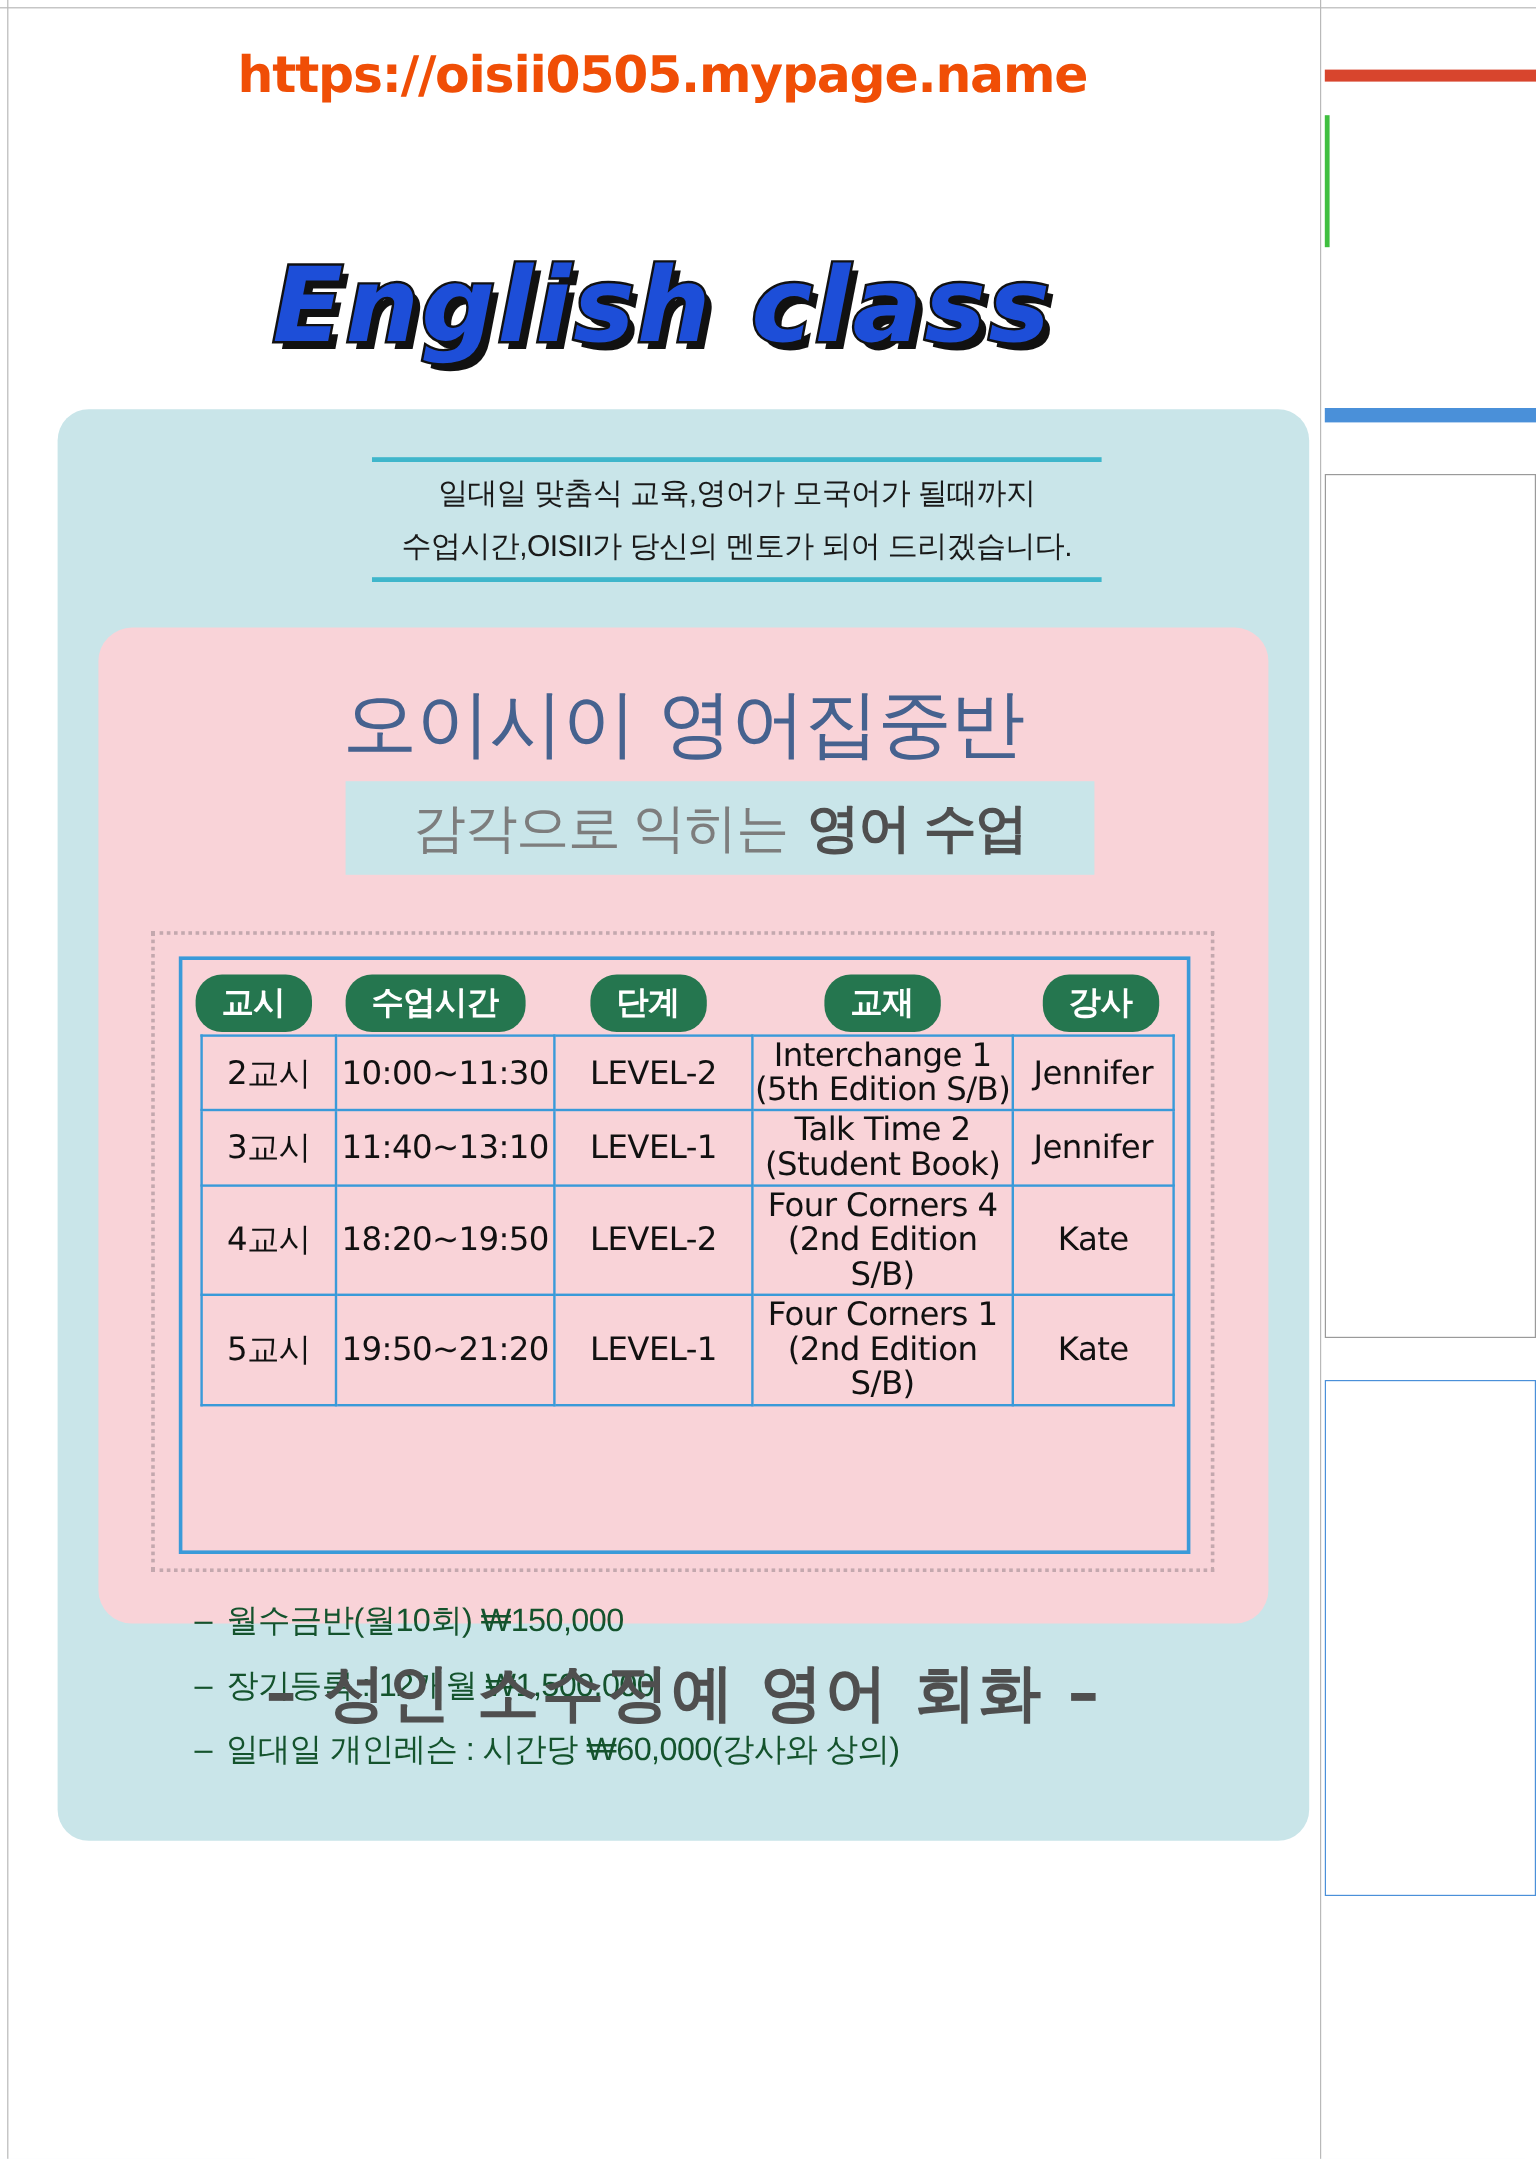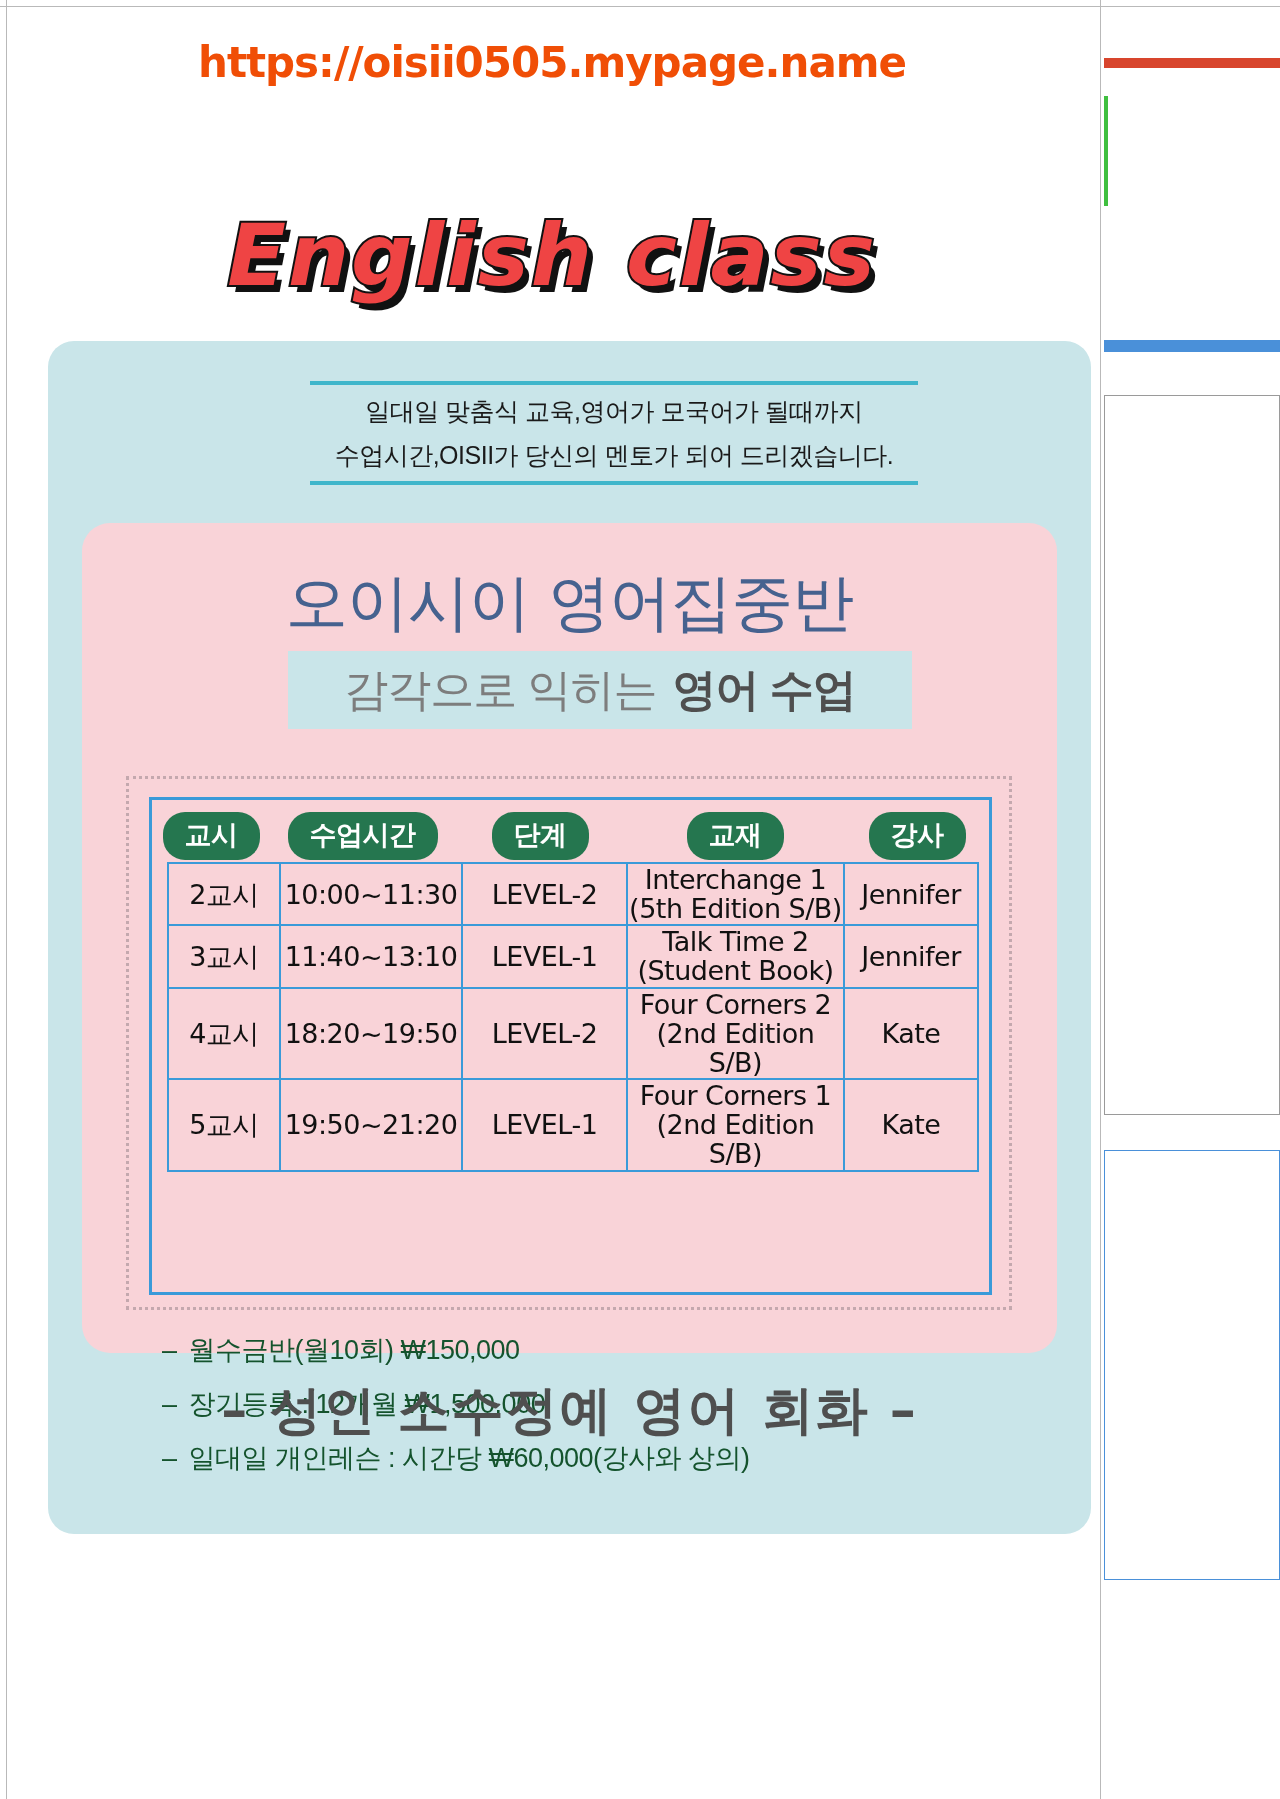--- a/index.html
+++ b/index.html
@@ -92,21 +92,21 @@
   }
 
   .brand-en {
     position: absolute;
     left: 0; top: 208px;
     width: 1104px;
     text-align: center;
     font-size: 86px;
     font-weight: bold;
     font-style: italic;
-    color: #ef4444;
+    color: #1d4ed8;
     letter-spacing: 2px;
     line-height: 1.1;
     -webkit-text-stroke: 4px #111111;
     paint-order: stroke fill;
     text-shadow: 6px 7px 0 #111111;
     font-family: "DejaVu Sans", sans-serif;
   }
 
   
   .card {
@@ -372,21 +372,21 @@
                   <span class="sub">Talk Time 2</span>
                   <span class="sub">(Student Book)</span>
                 </td>
                 <td>Jennifer</td>
               </tr>
               <tr>
                 <td>4교시</td>
                 <td>18:20~19:50</td>
                 <td>LEVEL-2</td>
                 <td>
-                  <span class="sub">Four Corners 2</span>
+                  <span class="sub">Four Corners 4</span>
                   <span class="sub">(2nd Edition S/B)</span>
                 </td>
                 <td>Kate</td>
               </tr>
               <tr>
                 <td>5교시</td>
                 <td>19:50~21:20</td>
                 <td>LEVEL-1</td>
                 <td>
                   <span class="sub">Four Corners 1</span>

